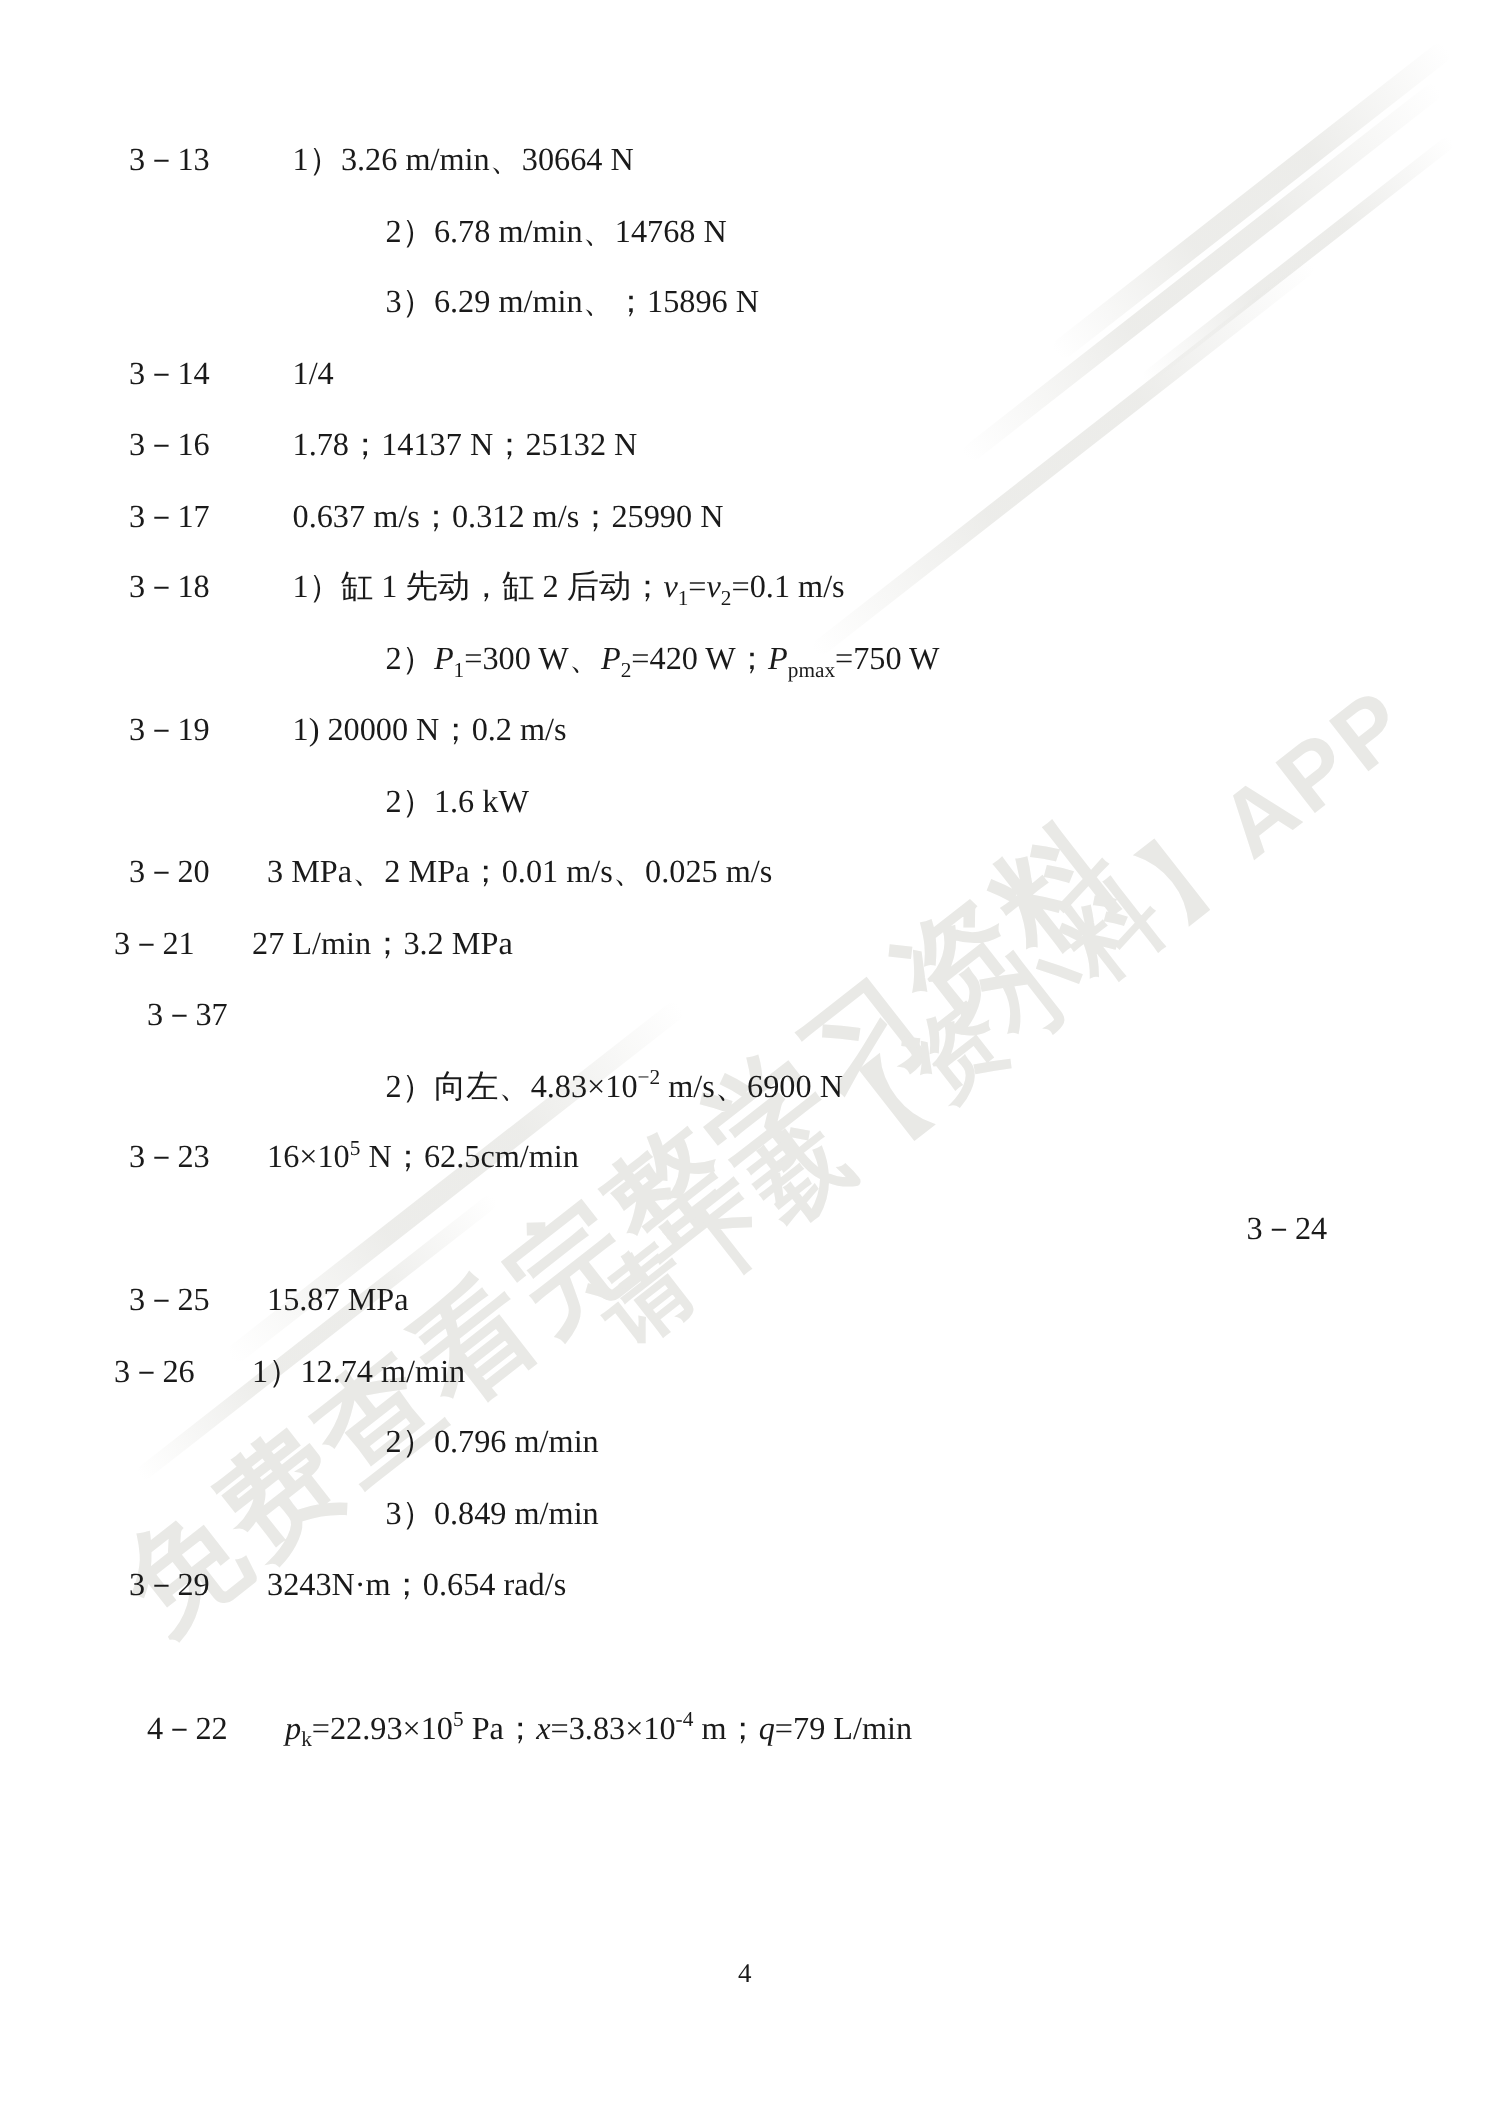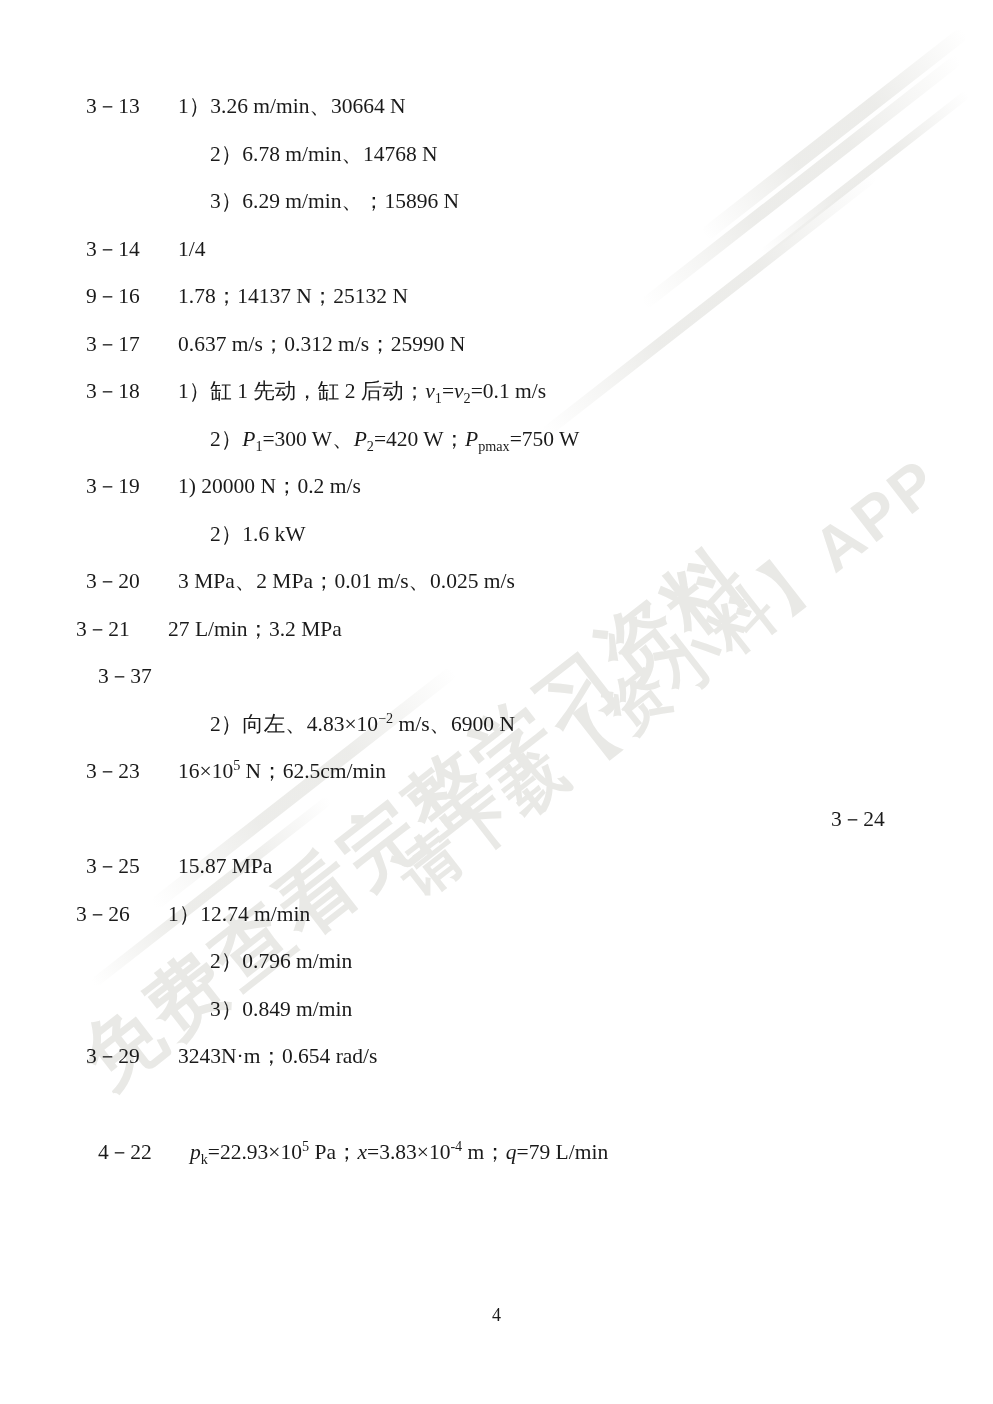--- a/index.html
+++ b/index.html
@@ -74,26 +74,26 @@
     flex: 0 0 92px;
     text-align: left;
     white-space: nowrap;
   }
   .ans-body {
     flex: 1 1 auto;
     white-space: nowrap;
   }
 
   
-  .ind-0  { margin-left: 16px; }
+  .ind-0  { margin-left: 16px; gap: 17px; }
   .ind-1  { margin-left: 6px; }
   .ind-3  { margin-left: 16px; justify-content: flex-end; }
   .ind-4  { margin-left: 28px; }
   .sub {
-    margin-left: 48px;
+    margin-left: 95px;
   }
 
   .gap-before { margin-top: 74px; }
 
   sub, sup {
     font-size: 0.66em;
     line-height: 0;
   }
   .ital {
     font-style: italic;
@@ -137,21 +137,21 @@
       </div>
       <div class="ans-row ">
         <div class="ans-label"></div>
         <div class="ans-body sub">3）6.29 m/min、；15896 N</div>
       </div>
       <div class="ans-row ind-0">
         <div class="ans-label">3－14</div>
         <div class="ans-body">1/4</div>
       </div>
       <div class="ans-row ind-0">
-        <div class="ans-label">9－16</div>
+        <div class="ans-label">3－16</div>
         <div class="ans-body">1.78；14137 N；25132 N</div>
       </div>
       <div class="ans-row ind-0">
         <div class="ans-label">3－17</div>
         <div class="ans-body">0.637 m/s；0.312 m/s；25990 N</div>
       </div>
       <div class="ans-row ind-0">
         <div class="ans-label">3－18</div>
         <div class="ans-body">1）缸 1 先动，缸 2 后动；<span class="ital">v</span><sub>1</sub>=<span class="ital">v</span><sub>2</sub>=0.1 m/s</div>
       </div>

